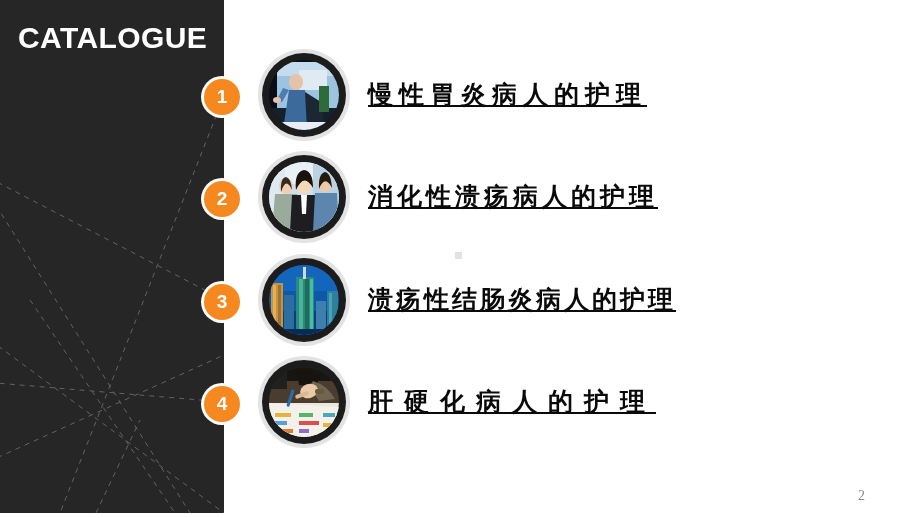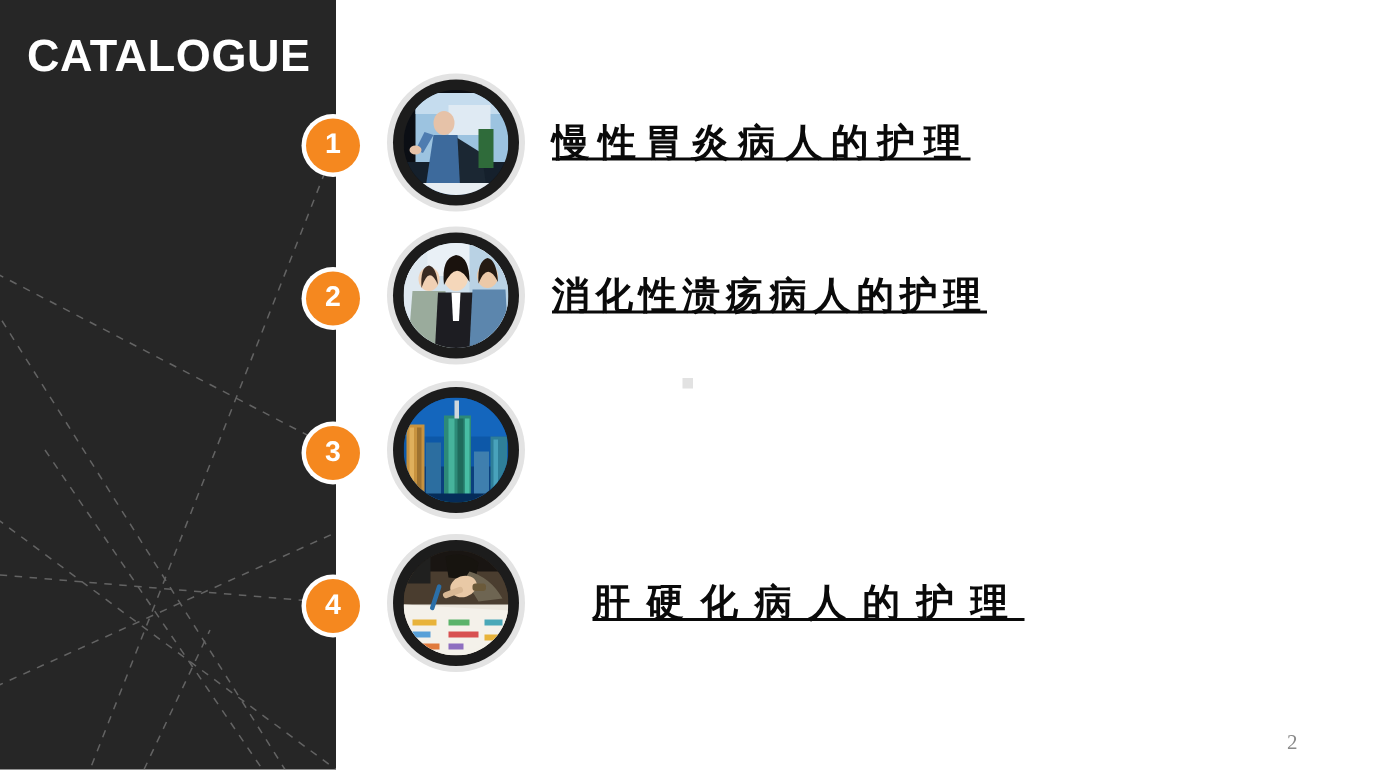--- a/index.html
+++ b/index.html
@@ -101,21 +101,21 @@
     font-weight: bold;
     color: #0a0a0a;
     line-height: 44px;
     white-space: nowrap;
     font-family: "DejaVu Sans", "Liberation Sans", sans-serif;
     text-decoration: underline;
   }
   .sp-1 { letter-spacing: 6px; }
   .sp-2 { letter-spacing: 4px; }
   .sp-3 { letter-spacing: 3px; }
-  .sp-4 { letter-spacing: 11px; margin-left: 27px; }
+  .sp-4 { letter-spacing: 11px; }
 
   
   #stray-dot {
     position: absolute;
     left: 455px; top: 252px;
     width: 7px; height: 7px;
     background: #e2e2e2;
   }
 
   
@@ -227,20 +227,21 @@
             <rect x="34" y="2" width="3" height="12" fill="#cfd8dc"></rect>
             <rect x="47" y="36" width="10" height="34" fill="#3f7fae"></rect>
             <rect x="58" y="26" width="11" height="44" fill="#2f7f99"></rect>
             <rect x="60" y="28" width="3" height="40" fill="#49a2bb"></rect>
             <rect x="0" y="64" width="70" height="6" fill="#052c59"></rect>
           </svg>
         </div>
       </div>
     </div>
 
+    <div class="row-title sp-3">溃疡性结肠炎病人的护理</div>
   </div>
 
   <div class="row row-4">
     <div class="badge">4</div>
 
     <div class="thumb-wrap">
       <div class="thumb-ring">
         <div class="thumb-photo">
           <svg viewBox="0 0 70 70">
             <rect x="0" y="0" width="70" height="70" fill="#3a3026"></rect>

